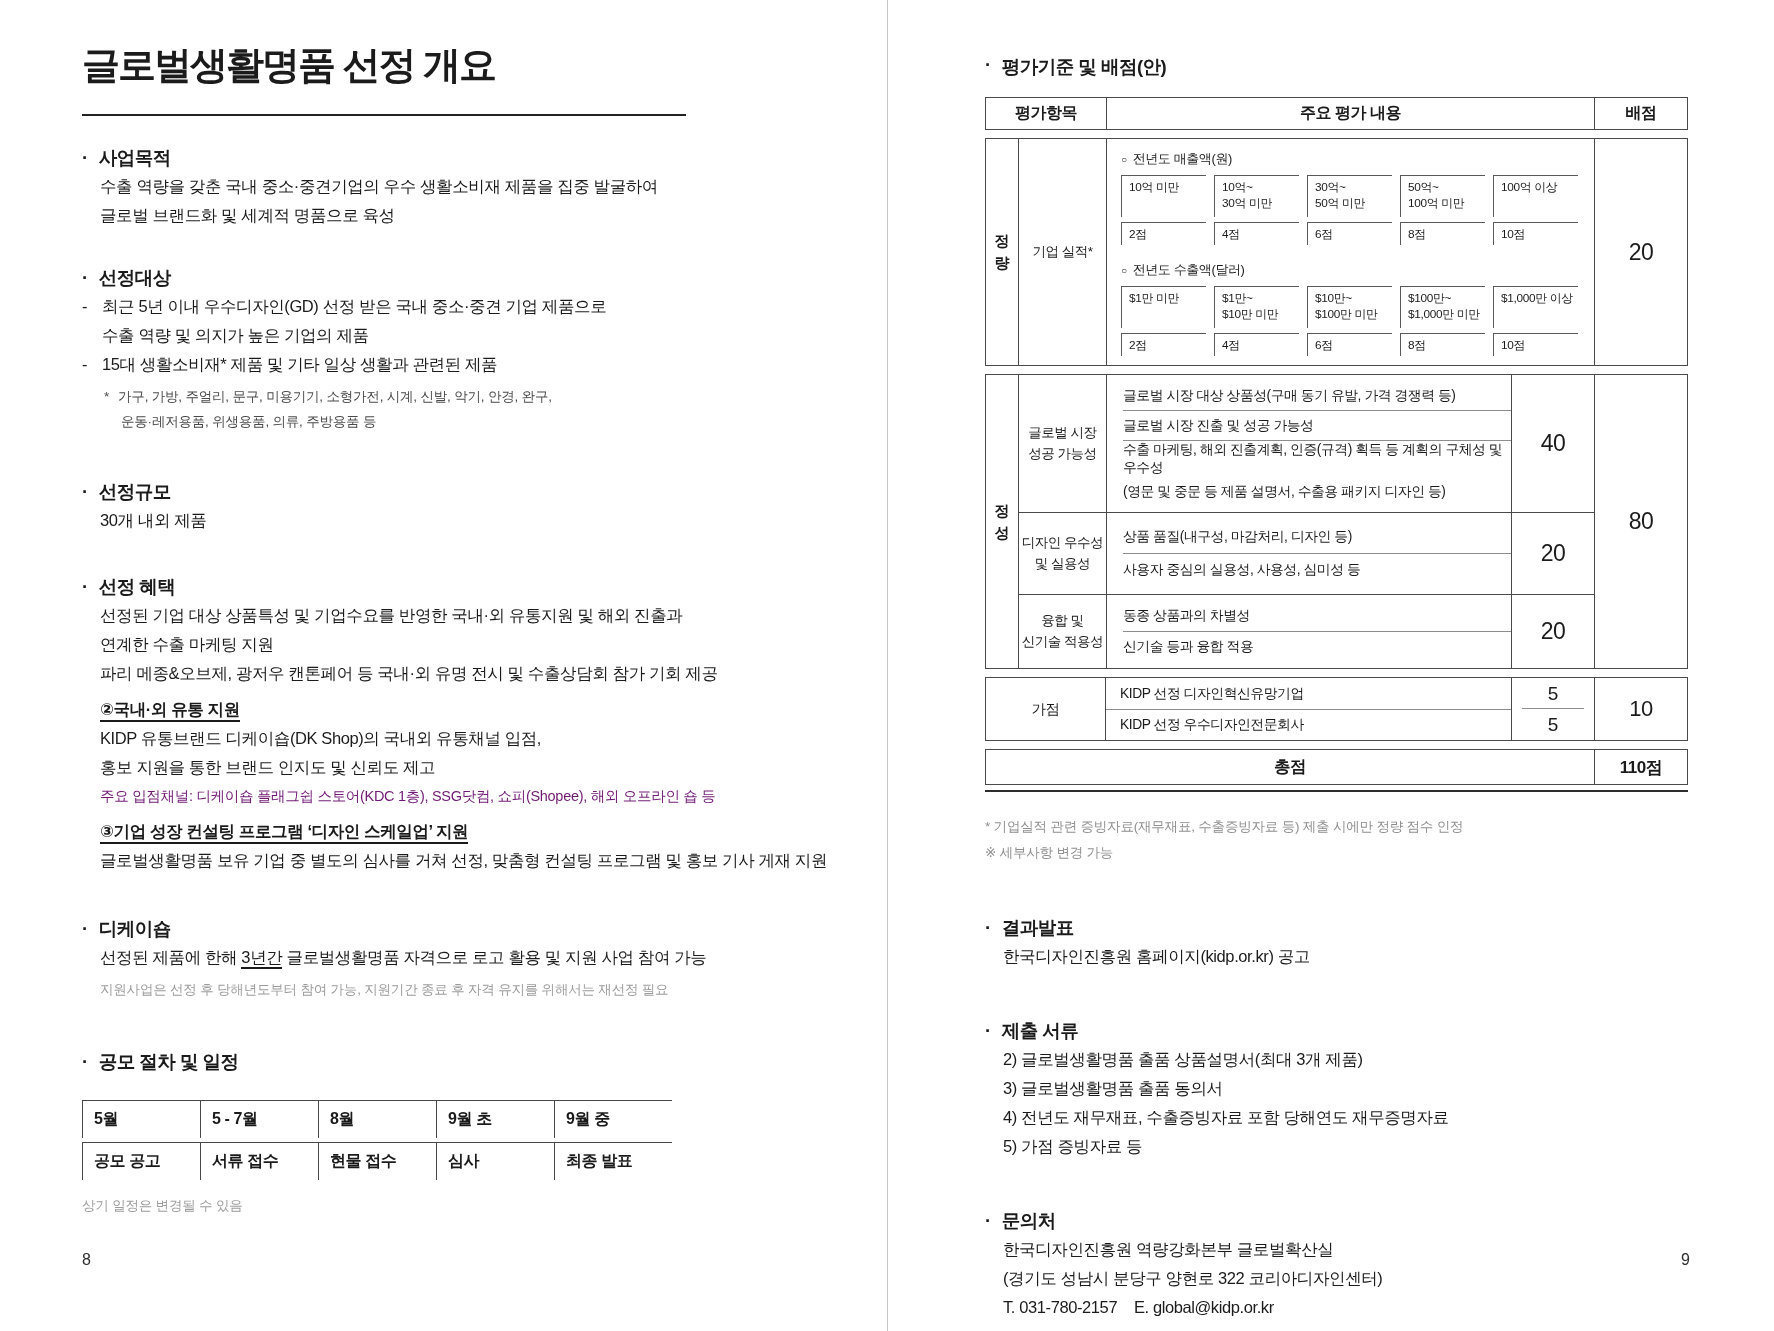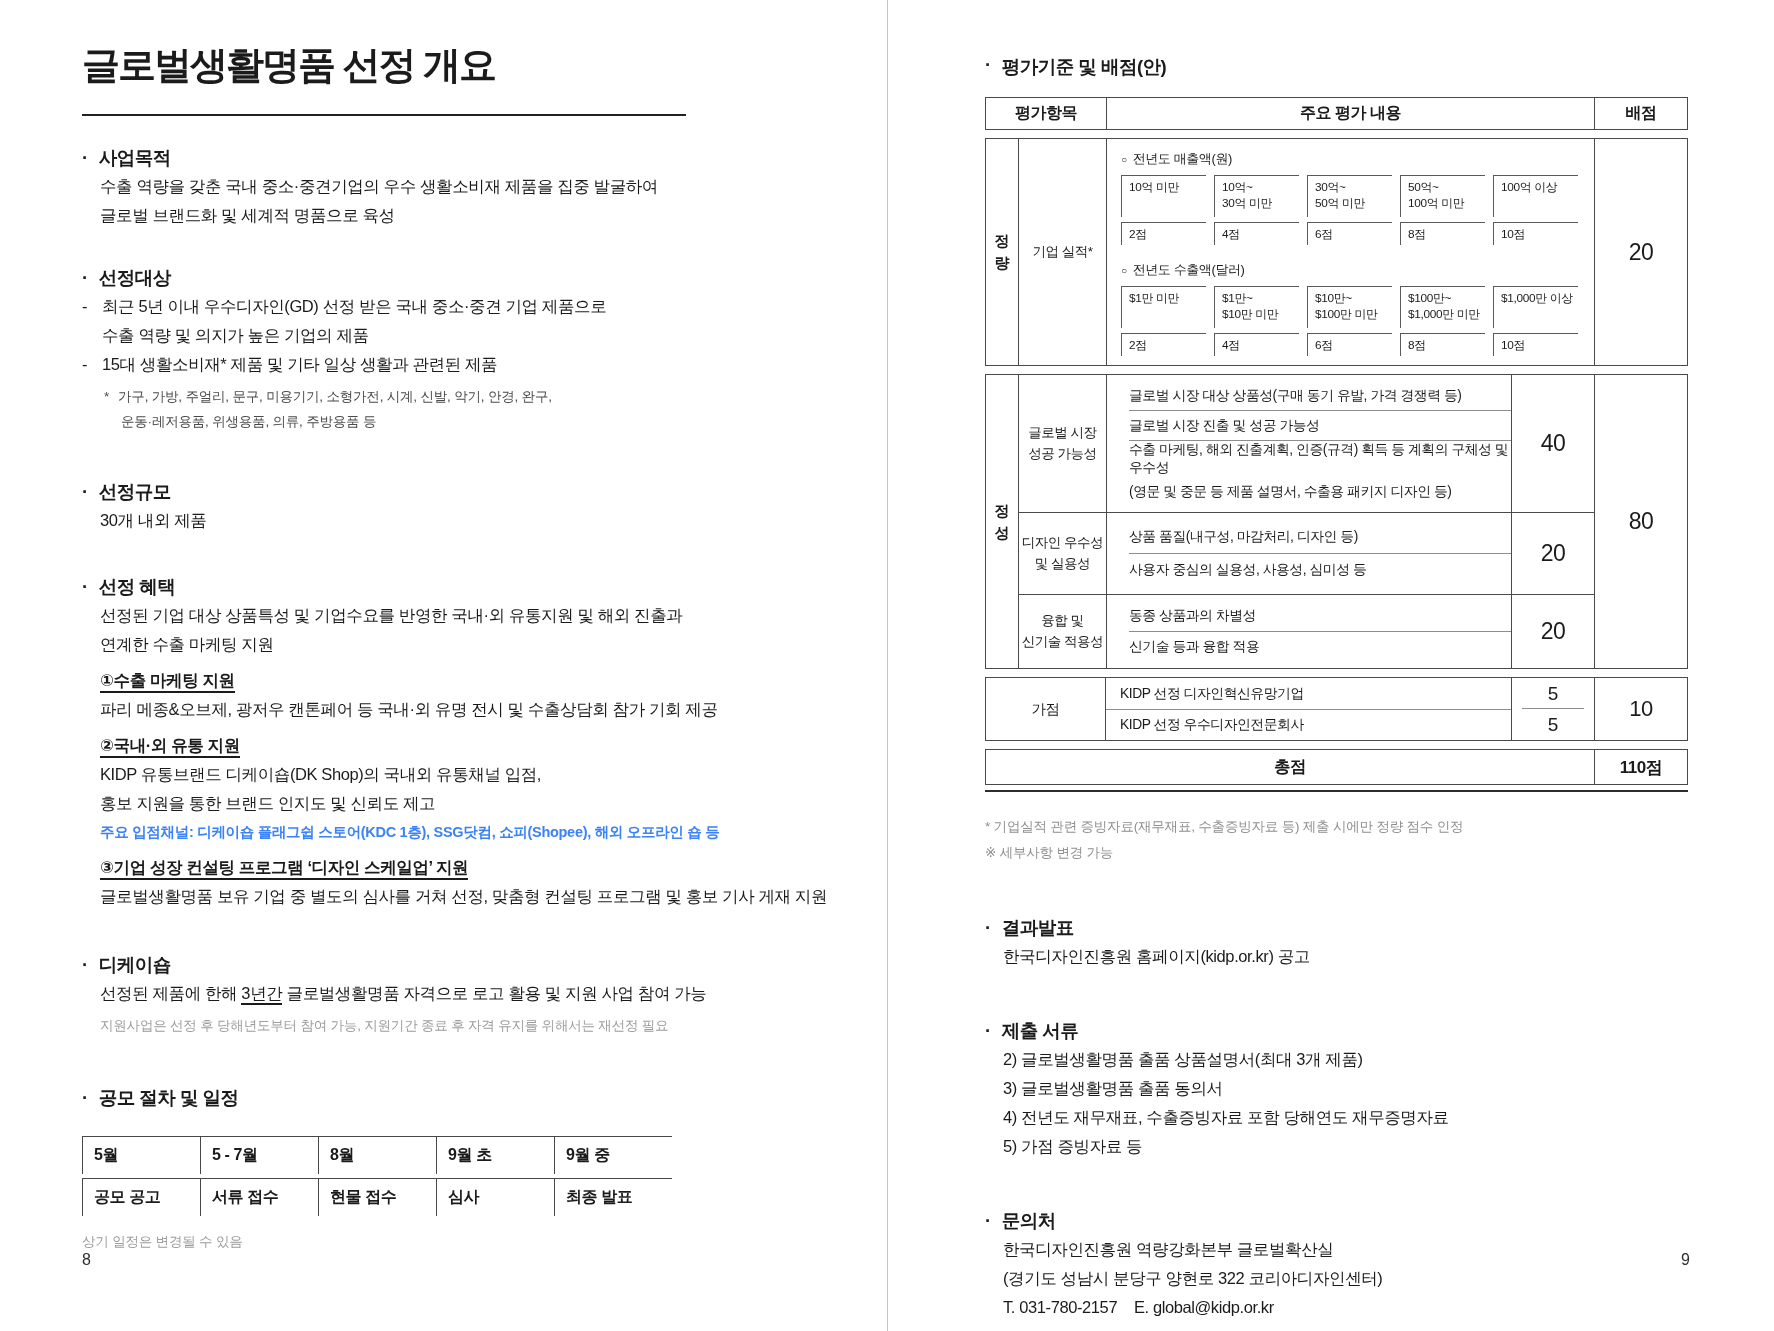--- a/index.html
+++ b/index.html
@@ -19,21 +19,21 @@
   .body-ind{padding-left:18px;}
   .bline{font-size:16.5px;line-height:29px;letter-spacing:-0.4px;}
   .dash-row{display:flex;gap:10px;font-size:16.5px;line-height:29px;letter-spacing:-0.4px;}
   .dash{width:10px;flex:none;}
   .cont{padding-left:20px;}
   .small-note{display:flex;gap:9px;font-size:13.5px;line-height:25px;color:#4a4a4a;padding-left:22px;letter-spacing:-0.2px;}
   .small-note .cont2{padding-left:17px;}
   .gray-note{font-size:13.5px;line-height:24px;color:#9c9c9c;letter-spacing:-0.2px;margin-top:6px;}
   .num-head{font-size:16.5px;font-weight:700;line-height:30px;margin-top:6px;letter-spacing:-0.4px;}
   .u{border-bottom:2px solid #1b1b1b;padding-bottom:2px;}
-  .sub-line{font-size:14.5px;line-height:28px;color:#3b82f6;letter-spacing:-0.3px;font-weight:bold;}
+  .sub-line{font-size:14.5px;line-height:28px;color:#701a75;letter-spacing:-0.3px;}
   .u2{border-bottom:2px solid #1b1b1b;padding-bottom:1px;}
 
   .timeline{display:flex;margin-top:24px;}
   .tl-step{width:118px;flex:none;}
   .tl-cell{border-top:1.5px solid #474747;border-left:1px solid #474747;height:38px;
            box-sizing:border-box;padding:8px 0 0 11px;font-size:16px;font-weight:600;letter-spacing:-0.4px;}
   .tl-cell + .tl-cell{margin-top:4px;}
   .tl-label{font-weight:600;}
 
   .pgnum{position:absolute;bottom:62px;font-size:16px;color:#2e2e2e;}
@@ -67,21 +67,21 @@
   .rbox{width:85px;flex:none;border-top:1.5px solid #5a5a5a;border-left:1px solid #5a5a5a;box-sizing:border-box;
         padding:4px 2px 0 7px;font-size:11.8px;line-height:1.35;letter-spacing:-0.3px;}
   .rbox-range{height:42px;}
   .rbox-score{height:23px;margin-top:0;}
   .score-row{margin-top:5px;}
   .range-label.second{margin-top:16px;}
 
   .q-mid{width:575px;flex:none;display:flex;flex-direction:column;box-sizing:border-box;}
   .q-row{display:flex;box-sizing:border-box;}
   .q-row + .q-row{border-top:1px solid #4a4a4a;}
-  .q-items{width:405px;flex:none;box-sizing:border-box;padding:6px 0 6px 22px;display:flex;flex-direction:column;justify-content:center;}
+  .q-items{width:405px;flex:none;box-sizing:border-box;padding:6px 0 6px 16px;display:flex;flex-direction:column;justify-content:center;}
   .q-item{min-height:29px;display:flex;align-items:center;font-size:13.8px;letter-spacing:-0.45px;}
   .q-item.sep{border-bottom:1px solid #8d8d8d;}
   .q-score{width:83px;flex:none;border-left:1px solid #4a4a4a;display:flex;align-items:center;justify-content:center;
            font-size:23px;letter-spacing:-0.5px;box-sizing:border-box;}
 
   .b-label{width:120px;flex:none;display:flex;align-items:center;justify-content:center;font-size:14.5px;
            border-right:1px solid #4a4a4a;box-sizing:border-box;letter-spacing:-0.5px;}
   .b-mid{width:405px;flex:none;display:flex;flex-direction:column;box-sizing:border-box;}
   .b-row{height:31px;display:flex;align-items:center;padding-left:14px;font-size:13.8px;letter-spacing:-0.45px;box-sizing:border-box;}
   .b-row + .b-row{border-top:1px solid #8d8d8d;}
@@ -157,21 +157,20 @@
 
     <div class="sec" style="margin-top:38px;">
       <div class="sec-head">
         <span class="blt">·</span>
         <span>선정 혜택</span>
       </div>
       <div class="body-ind">
         <div class="bline">선정된 기업 대상 상품특성 및 기업수요를 반영한 국내·외 유통지원 및 해외 진출과</div>
         <div class="bline">연계한 수출 마케팅 지원</div>
 
-        <div class="num-head"><span class="u"><span>①</span><span>수출 마케팅 지원</span></span></div>
         <div class="bline">파리 메종&amp;오브제, 광저우 캔톤페어 등 국내·외 유명 전시 및 수출상담회 참가 기회 제공</div>
 
         <div class="num-head"><span class="u"><span>②</span><span>국내·외 유통 지원</span></span></div>
         <div class="bline">KIDP 유통브랜드 디케이숍(DK Shop)의 국내외 유통채널 입점,</div>
         <div class="bline">홍보 지원을 통한 브랜드 인지도 및 신뢰도 제고</div>
         <div class="sub-line">주요 입점채널: 디케이숍 플래그쉽 스토어(KDC 1층), SSG닷컴, 쇼피(Shopee), 해외 오프라인 숍 등</div>
 
         <div class="num-head"><span class="u"><span>③</span><span>기업 성장 컨설팅 프로그램 ‘디자인 스케일업’ 지원</span></span></div>
         <div class="bline">글로벌생활명품 보유 기업 중 별도의 심사를 거쳐 선정, 맞춤형 컨설팅 프로그램 및 홍보 기사 게재 지원</div>
       </div>

